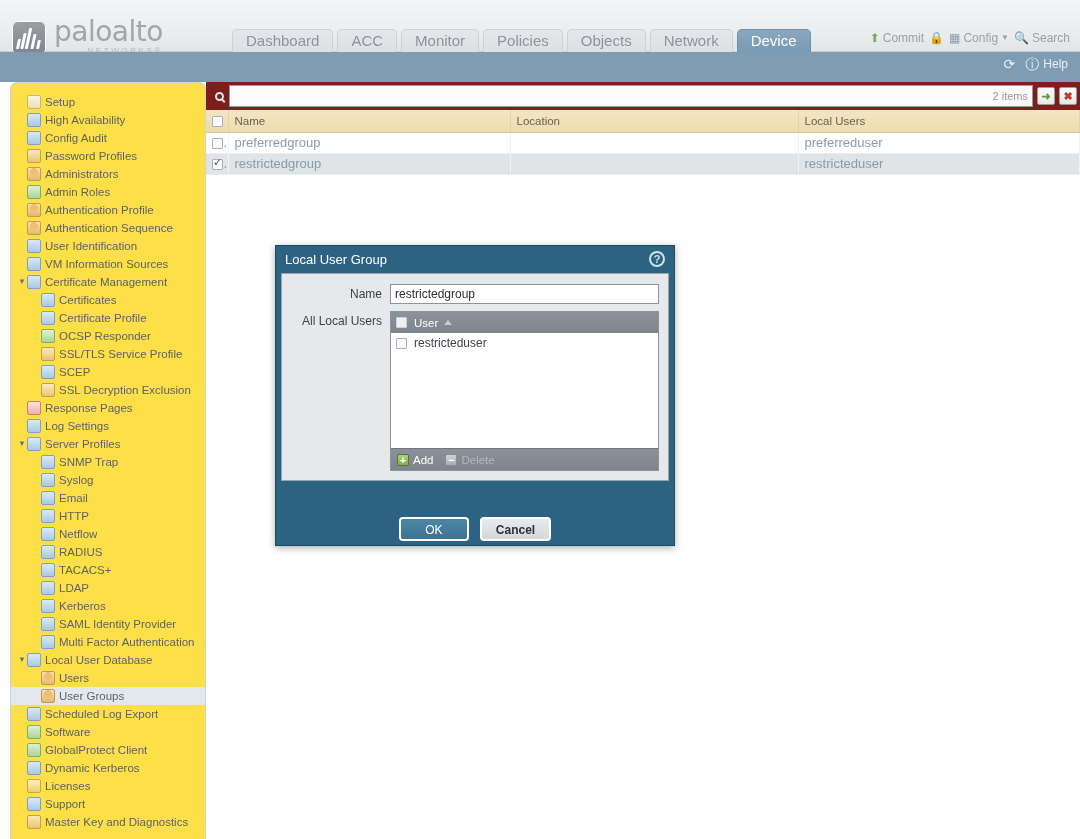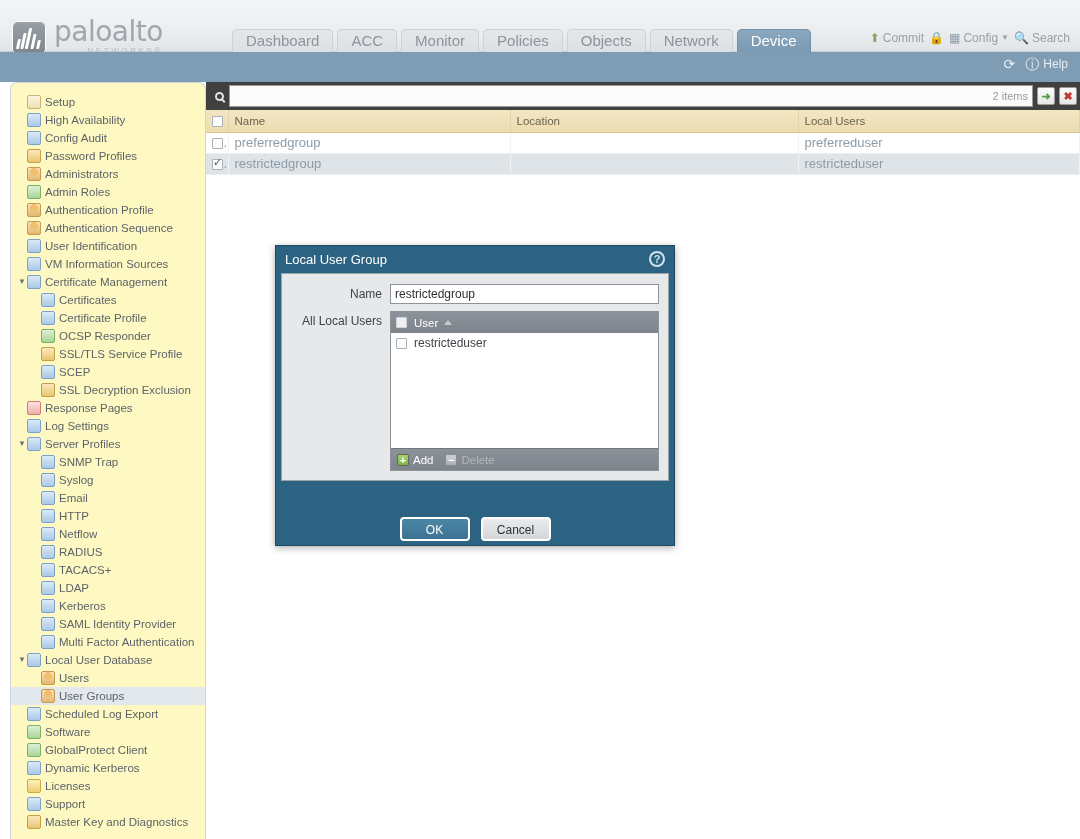--- a/index.html
+++ b/index.html
@@ -84,21 +84,21 @@
     position: absolute; right: 12px; top: 5px;
     display: flex; align-items: center; gap: 10px;
     color: #e9eef2; font-size: 12px;
   }
   .band-icons .mi { display: flex; align-items: center; gap: 4px; cursor: pointer; }
 
   
   .sidebar {
     position: absolute; left: 10px; top: 82px;
     width: 196px; height: 757px;
-    background: #fef9c3;
+    background: #fde047;
     border: 1px solid #cfd4d8; border-bottom: none;
     border-radius: 7px 7px 0 0;
     overflow: hidden;
   }
   .side-scroll { padding: 10px 0 0 0; }
   .node {
     height: 18px; line-height: 18px;
     display: flex; align-items: center;
     padding-left: 4px; cursor: pointer;
     white-space: nowrap; color: #5d6369; font-size: 11.5px;
@@ -126,21 +126,21 @@
   .ic-key   { background: linear-gradient(to bottom,#fdf0c0,#e9cf6f); border:1px solid #c7ab3f; border-radius:7px;}
   .ic-red   { background: linear-gradient(to bottom,#fbe3e1,#eeb0aa); border:1px solid #cf7d74; }
 
   
   .main {
     position: absolute; left: 206px; top: 82px;
     width: 874px; height: 757px;
     background: #ffffff;
   }
   .searchbar {
-    position: relative; height: 28px; background: #404040;
+    position: relative; height: 28px; background: #7f1d1d;
     display: flex; align-items: center; padding: 0 3px;
   }
   .search-icon-wrap {
     width: 20px; height: 22px; display:flex; align-items:center; justify-content:center;
     cursor: pointer;
   }
   .mag {
     width: 9px; height: 9px; border: 2px solid #dfe3e6; border-radius: 50%;
     position: relative; display: inline-block;
   }
@@ -270,21 +270,21 @@
   .btn {
     min-width: 70px; height: 24px; line-height: 22px; text-align: center;
     font-size: 12px; border-radius: 4px; cursor: pointer; padding: 0 14px;
   }
   .btn.ok {
     background: linear-gradient(to bottom,#4d86a5,#3c7394);
     color: #ffffff; border: 2px solid #ffffff;
   }
   .btn.cancel {
     background: linear-gradient(to bottom,#e9eaec,#d4d7da);
-    color: #2e3236; border: 2px solid #ffffff;
+    color: #2e3236; border: 2px solid #ffffff; font-weight: bold;
   }
 </style>
 </head>
 <body>
 
 <div class="topbar">
   <div class="logo-wrap">
     <div class="logo-mark">
       <i></i>
         <i></i>

